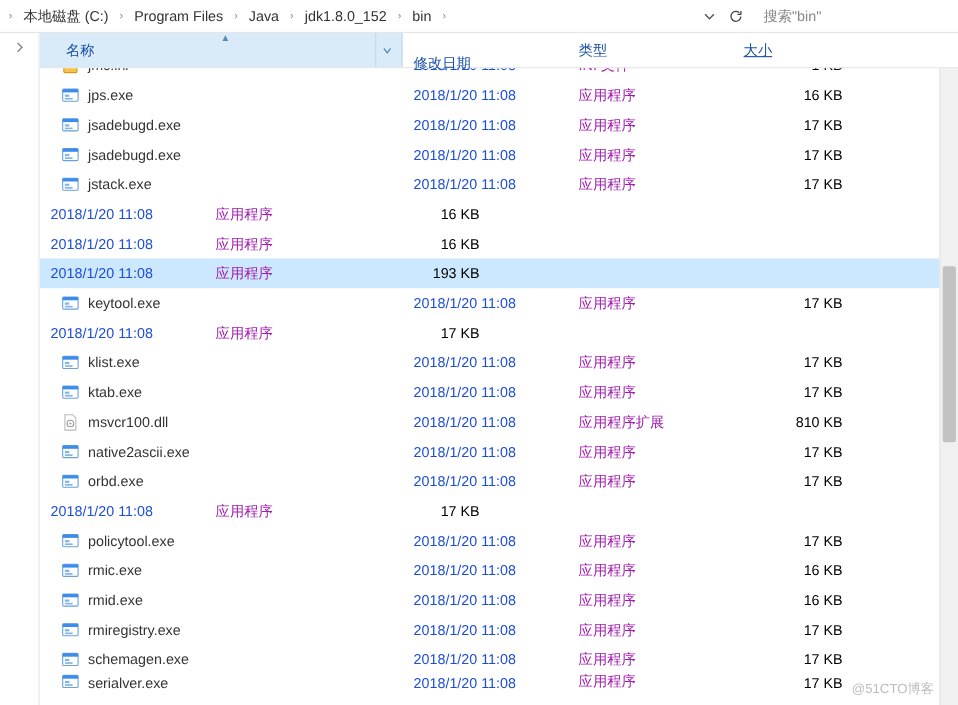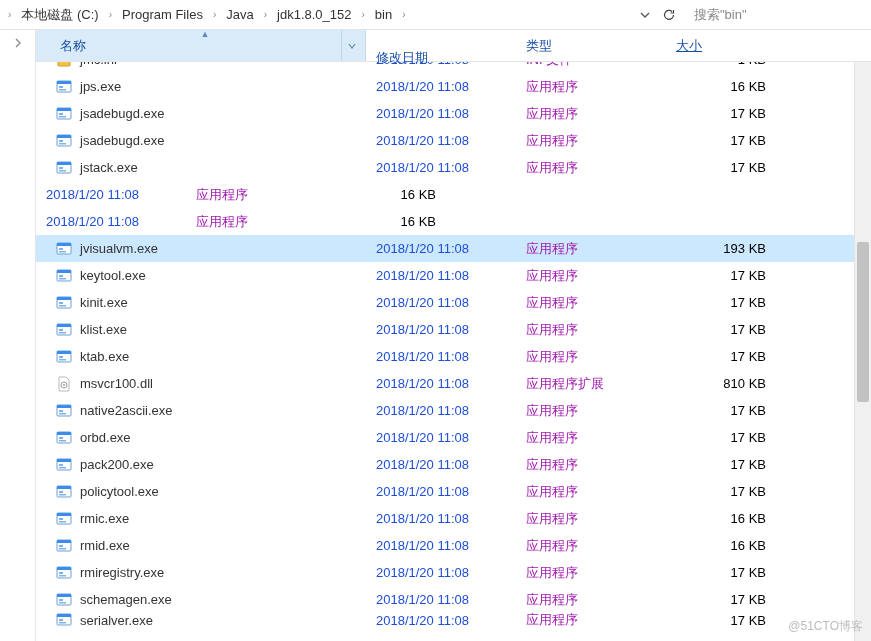--- a/index.html
+++ b/index.html
@@ -175,21 +175,21 @@
       position: absolute;
       left: 2px;
       right: 2px;
       top: 180px;
       height: 160px;
       background: #c2c2c2;
       border-radius: 2px;
     }
     .watermark {
       position: absolute;
-      right: 8px;
+      right: 22px;
       bottom: 6px;
       color: #bdbdbd;
       font-size: 12px;
       pointer-events: none;
     }
   </style>
 </head>
 <body>
 
 <div class="breadcrumb-bar">
@@ -328,31 +328,20 @@
           <div class="cell-date">2018/1/20 11:08</div>
           <div class="cell-type">应用程序</div>
           <div class="cell-size">16 KB</div>
         </div>
         <div class="file-row">
           <div class="cell-date">2018/1/20 11:08</div>
           <div class="cell-type">应用程序</div>
           <div class="cell-size">16 KB</div>
         </div>
         <div class="file-row selected">
-          <div class="cell-name">
-            <span class="file-icon">
-              <svg width="16" height="16" viewBox="0 0 16 16">
-                <rect x="1" y="2" width="14" height="11" rx="1" fill="#fff" stroke="#6ca0d6"></rect>
-                <rect x="1" y="2" width="14" height="3" fill="#3b8ded"></rect>
-                <rect x="3" y="7" width="4" height="2" fill="#7fb4e8"></rect>
-                <rect x="3" y="10" width="7" height="1.5" fill="#7fb4e8"></rect>
-              </svg>
-            </span>
-            <span>jvisualvm.exe</span>
-          </div>
           <div class="cell-date">2018/1/20 11:08</div>
           <div class="cell-type">应用程序</div>
           <div class="cell-size">193 KB</div>
         </div>
         <div class="file-row">
           <div class="cell-name">
             <span class="file-icon">
               <svg width="16" height="16" viewBox="0 0 16 16">
                 <rect x="1" y="2" width="14" height="11" rx="1" fill="#fff" stroke="#6ca0d6"></rect>
                 <rect x="1" y="2" width="14" height="3" fill="#3b8ded"></rect>
@@ -360,31 +349,20 @@
                 <rect x="3" y="10" width="7" height="1.5" fill="#7fb4e8"></rect>
               </svg>
             </span>
             <span>keytool.exe</span>
           </div>
           <div class="cell-date">2018/1/20 11:08</div>
           <div class="cell-type">应用程序</div>
           <div class="cell-size">17 KB</div>
         </div>
         <div class="file-row">
-          <div class="cell-name">
-            <span class="file-icon">
-              <svg width="16" height="16" viewBox="0 0 16 16">
-                <rect x="1" y="2" width="14" height="11" rx="1" fill="#fff" stroke="#6ca0d6"></rect>
-                <rect x="1" y="2" width="14" height="3" fill="#3b8ded"></rect>
-                <rect x="3" y="7" width="4" height="2" fill="#7fb4e8"></rect>
-                <rect x="3" y="10" width="7" height="1.5" fill="#7fb4e8"></rect>
-              </svg>
-            </span>
-            <span>kinit.exe</span>
-          </div>
           <div class="cell-date">2018/1/20 11:08</div>
           <div class="cell-type">应用程序</div>
           <div class="cell-size">17 KB</div>
         </div>
         <div class="file-row">
           <div class="cell-name">
             <span class="file-icon">
               <svg width="16" height="16" viewBox="0 0 16 16">
                 <rect x="1" y="2" width="14" height="11" rx="1" fill="#fff" stroke="#6ca0d6"></rect>
                 <rect x="1" y="2" width="14" height="3" fill="#3b8ded"></rect>
@@ -455,31 +433,20 @@
                 <rect x="3" y="10" width="7" height="1.5" fill="#7fb4e8"></rect>
               </svg>
             </span>
             <span>orbd.exe</span>
           </div>
           <div class="cell-date">2018/1/20 11:08</div>
           <div class="cell-type">应用程序</div>
           <div class="cell-size">17 KB</div>
         </div>
         <div class="file-row">
-          <div class="cell-name">
-            <span class="file-icon">
-              <svg width="16" height="16" viewBox="0 0 16 16">
-                <rect x="1" y="2" width="14" height="11" rx="1" fill="#fff" stroke="#6ca0d6"></rect>
-                <rect x="1" y="2" width="14" height="3" fill="#3b8ded"></rect>
-                <rect x="3" y="7" width="4" height="2" fill="#7fb4e8"></rect>
-                <rect x="3" y="10" width="7" height="1.5" fill="#7fb4e8"></rect>
-              </svg>
-            </span>
-            <span>pack200.exe</span>
-          </div>
           <div class="cell-date">2018/1/20 11:08</div>
           <div class="cell-type">应用程序</div>
           <div class="cell-size">17 KB</div>
         </div>
         <div class="file-row">
           <div class="cell-name">
             <span class="file-icon">
               <svg width="16" height="16" viewBox="0 0 16 16">
                 <rect x="1" y="2" width="14" height="11" rx="1" fill="#fff" stroke="#6ca0d6"></rect>
                 <rect x="1" y="2" width="14" height="3" fill="#3b8ded"></rect>

